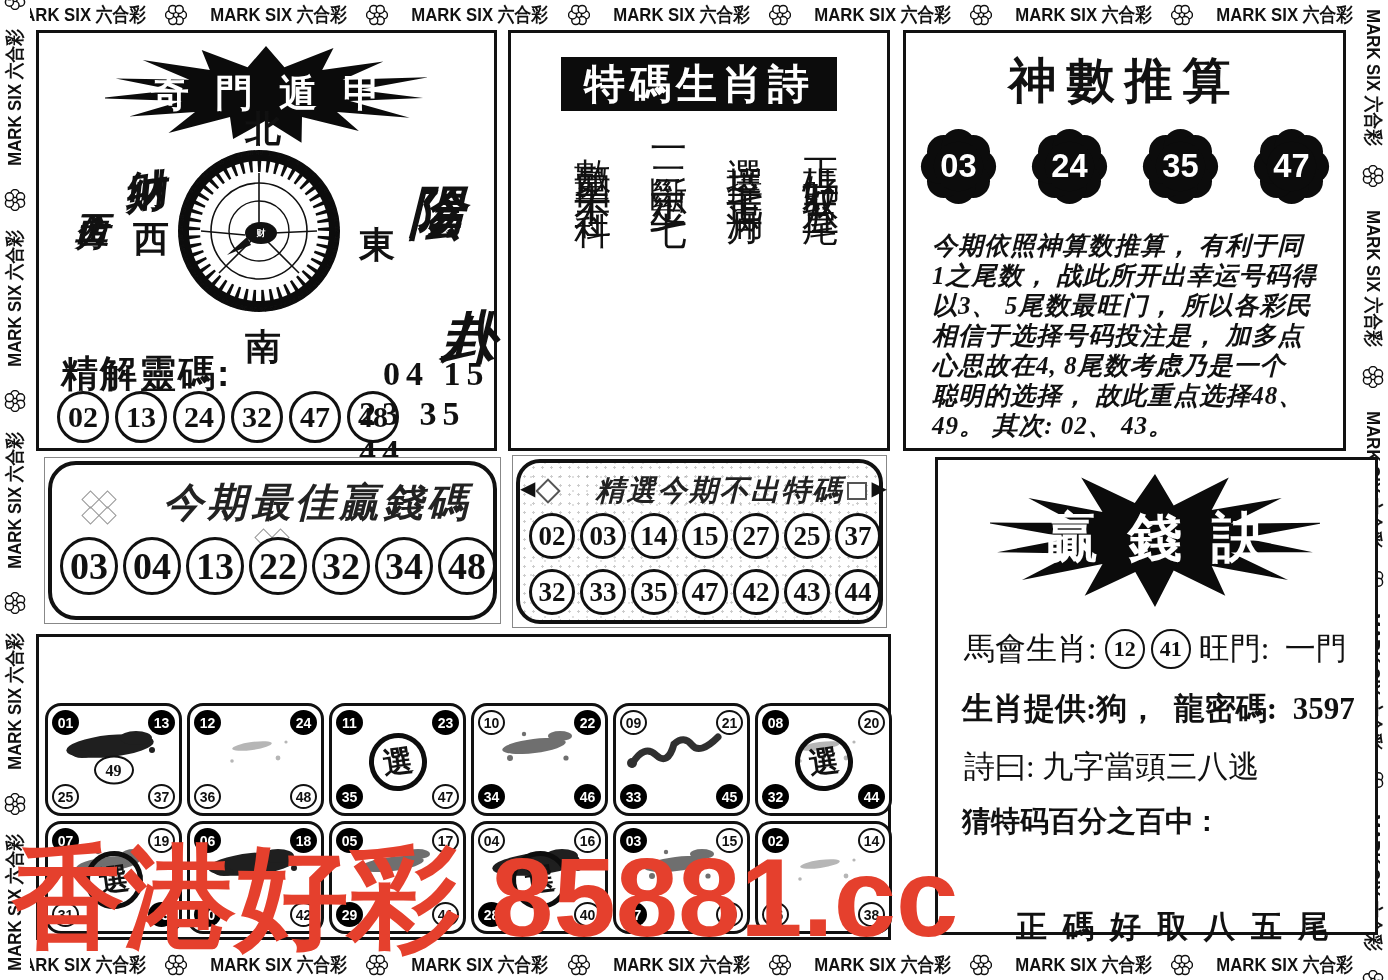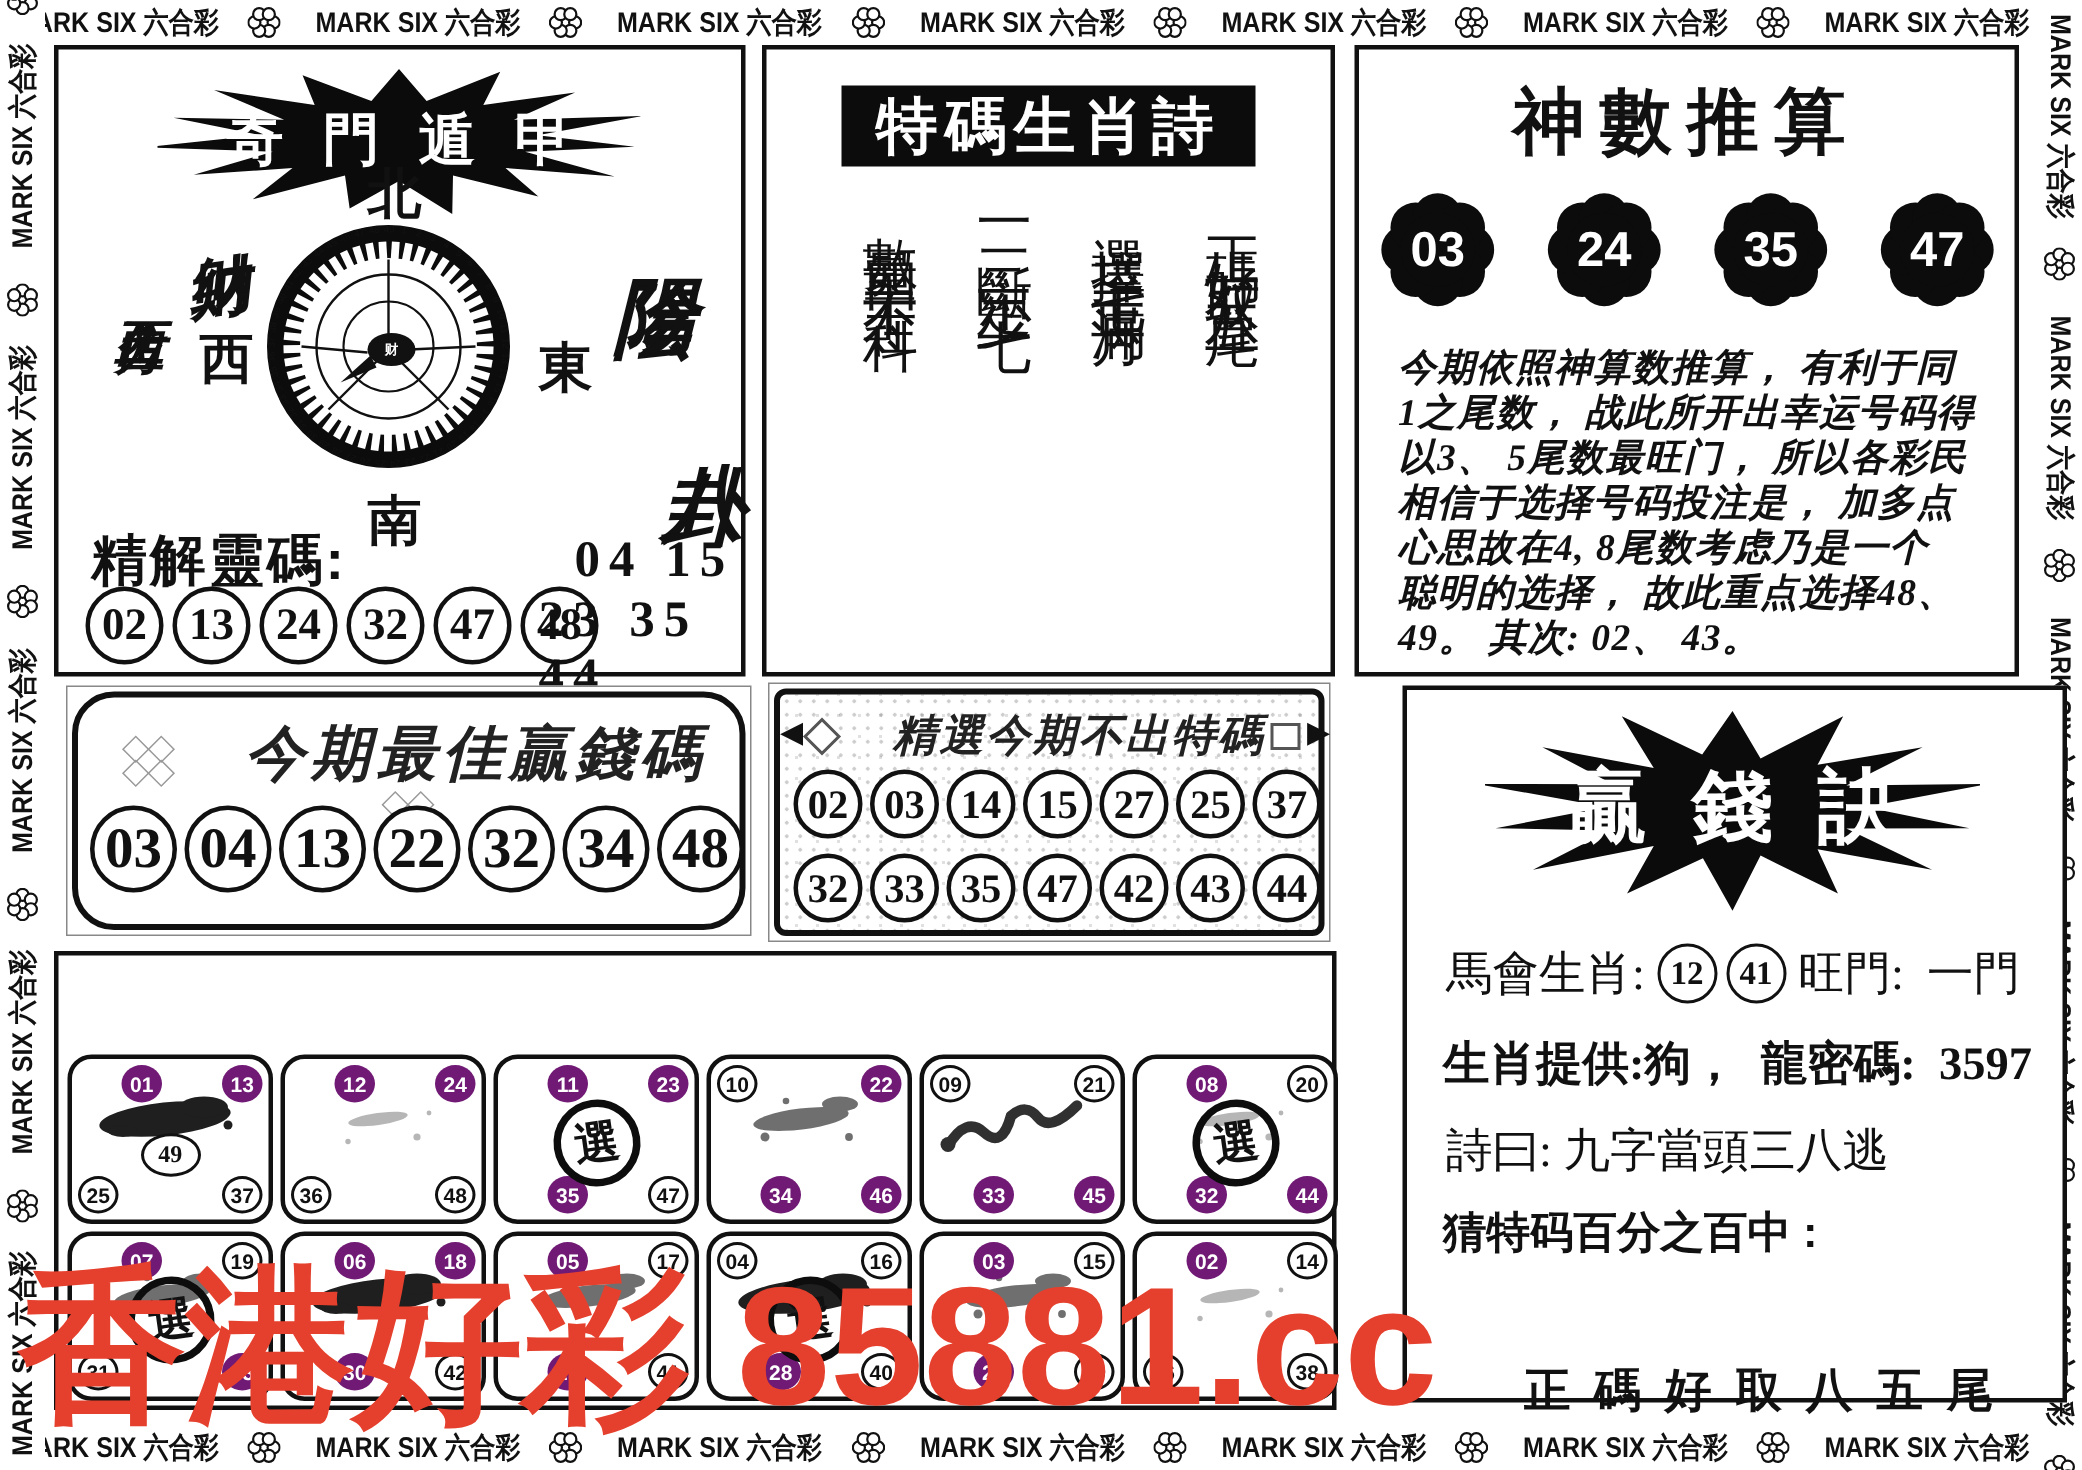--- a/index.html
+++ b/index.html
@@ -67,21 +67,21 @@
   .wf-line{display:flex;align-items:center;font-size:31px;}
   
   .zodiac-title{position:absolute;width:100%;text-align:center;font-size:41px;
     font-weight:800;letter-spacing:3px;}
   .zgrid{position:absolute;display:grid;grid-template-columns:repeat(6,137px);
     grid-template-rows:113px 113px;gap:5px;}
   .zcell{position:relative;border:3px solid var(--ink);border-radius:16px;background:#fff;}
   .zc-badge{position:absolute;width:27px;height:25px;border-radius:50%;display:flex;
     align-items:center;justify-content:center;font-size:14px;font-weight:bold;
     font-family:var(--sans);z-index:3;}
-  .zc-badge.filled{background:#701a75;color:#fff;margin-left:29px;}
+  .zc-badge.filled{background:#000000;color:#fff;}
   .zc-badge.open{background:#fff;color:#111;border:2px solid #111;}
   .zc-badge.tl{left:4px;top:4px;} .zc-badge.tr{right:4px;top:4px;}
   .zc-badge.bl{left:4px;bottom:4px;} .zc-badge.br{right:4px;bottom:4px;}
   .zcenter{position:absolute;left:50%;top:60%;transform:translate(-50%,-50%);
     width:40px;height:29px;border:2px solid #111;border-radius:50%;display:flex;
     align-items:center;justify-content:center;font-size:16px;font-weight:bold;z-index:3;background:transparent;}
   .zstamp{position:absolute;left:50%;top:52%;transform:translate(-50%,-50%) rotate(-8deg);
     width:58px;height:58px;border:5px solid #0d0d0d;border-radius:50%;display:flex;
     align-items:center;justify-content:center;font-size:30px;font-weight:bold;z-index:4;}
   .zsmudge{position:absolute;left:0;top:0;width:100%;height:100%;z-index:2;}
@@ -830,21 +830,21 @@
           <span class="numcircle" style="width:58px;height:58px;font-size:38px;">13</span>
           <span class="numcircle" style="width:58px;height:58px;font-size:38px;">22</span>
           <span class="numcircle" style="width:58px;height:58px;font-size:38px;">32</span>
           <span class="numcircle" style="width:58px;height:58px;font-size:38px;">34</span>
           <span class="numcircle" style="width:58px;height:58px;font-size:38px;">48</span>
         </div>
     </div>
   </div>
 
   <div class="roundpanel" style="left:512px;top:455px;width:375px;height:173px;">
-    <div class="roundinner speckle" style="border-radius:8px;">
+    <div class="roundinner speckle" style="border-radius:24px;">
       <div class="abs" style="left:0;top:8px;width:100%;text-align:center;white-space:nowrap;">
         <span class="tri">◀</span>
         <span class="deco-ic dia-ic"></span>
         <span class="script-title" style="font-size:29px;letter-spacing:2px;vertical-align:middle;">精選今期不出特碼</span>
         <span class="deco-ic sq-ic"></span>
         <span class="tri">▶</span>
       </div>
       <div class="numrow" id="notout-row1" style="left:9px;top:50px;gap:5px;">
           <span class="numcircle" style="width:46px;height:46px;font-size:27px;">02</span>
           <span class="numcircle" style="width:46px;height:46px;font-size:27px;">03</span>

